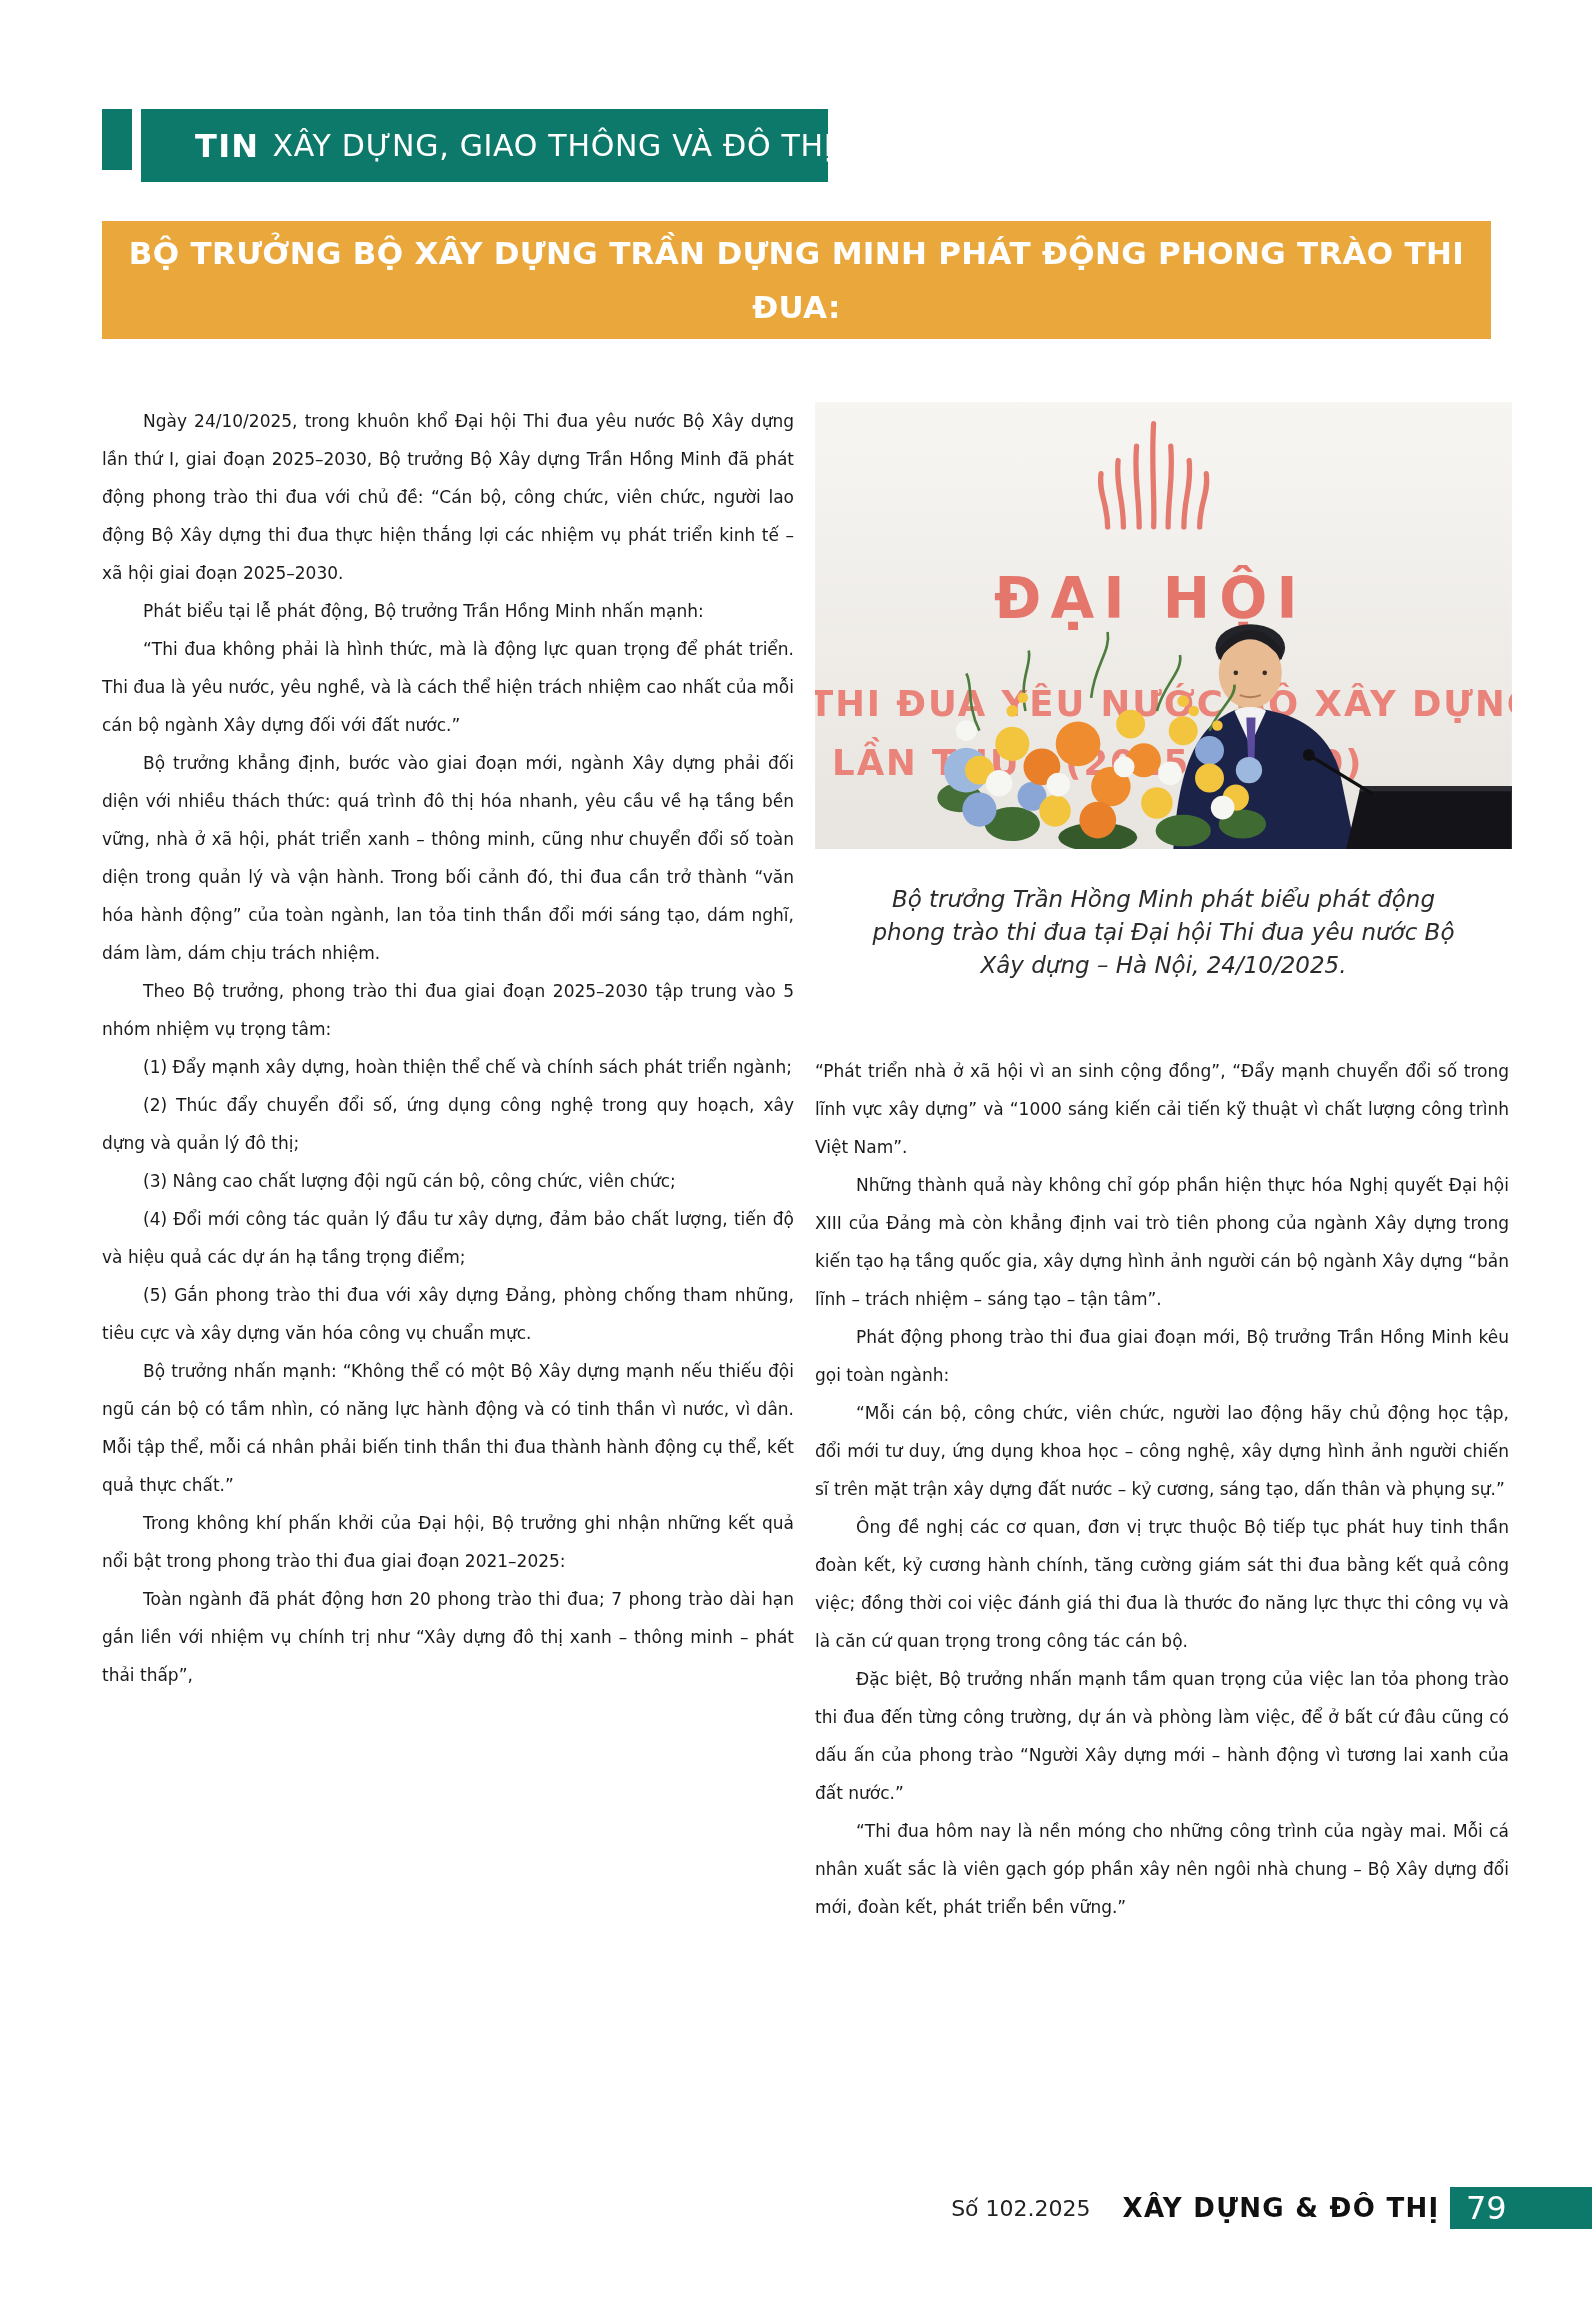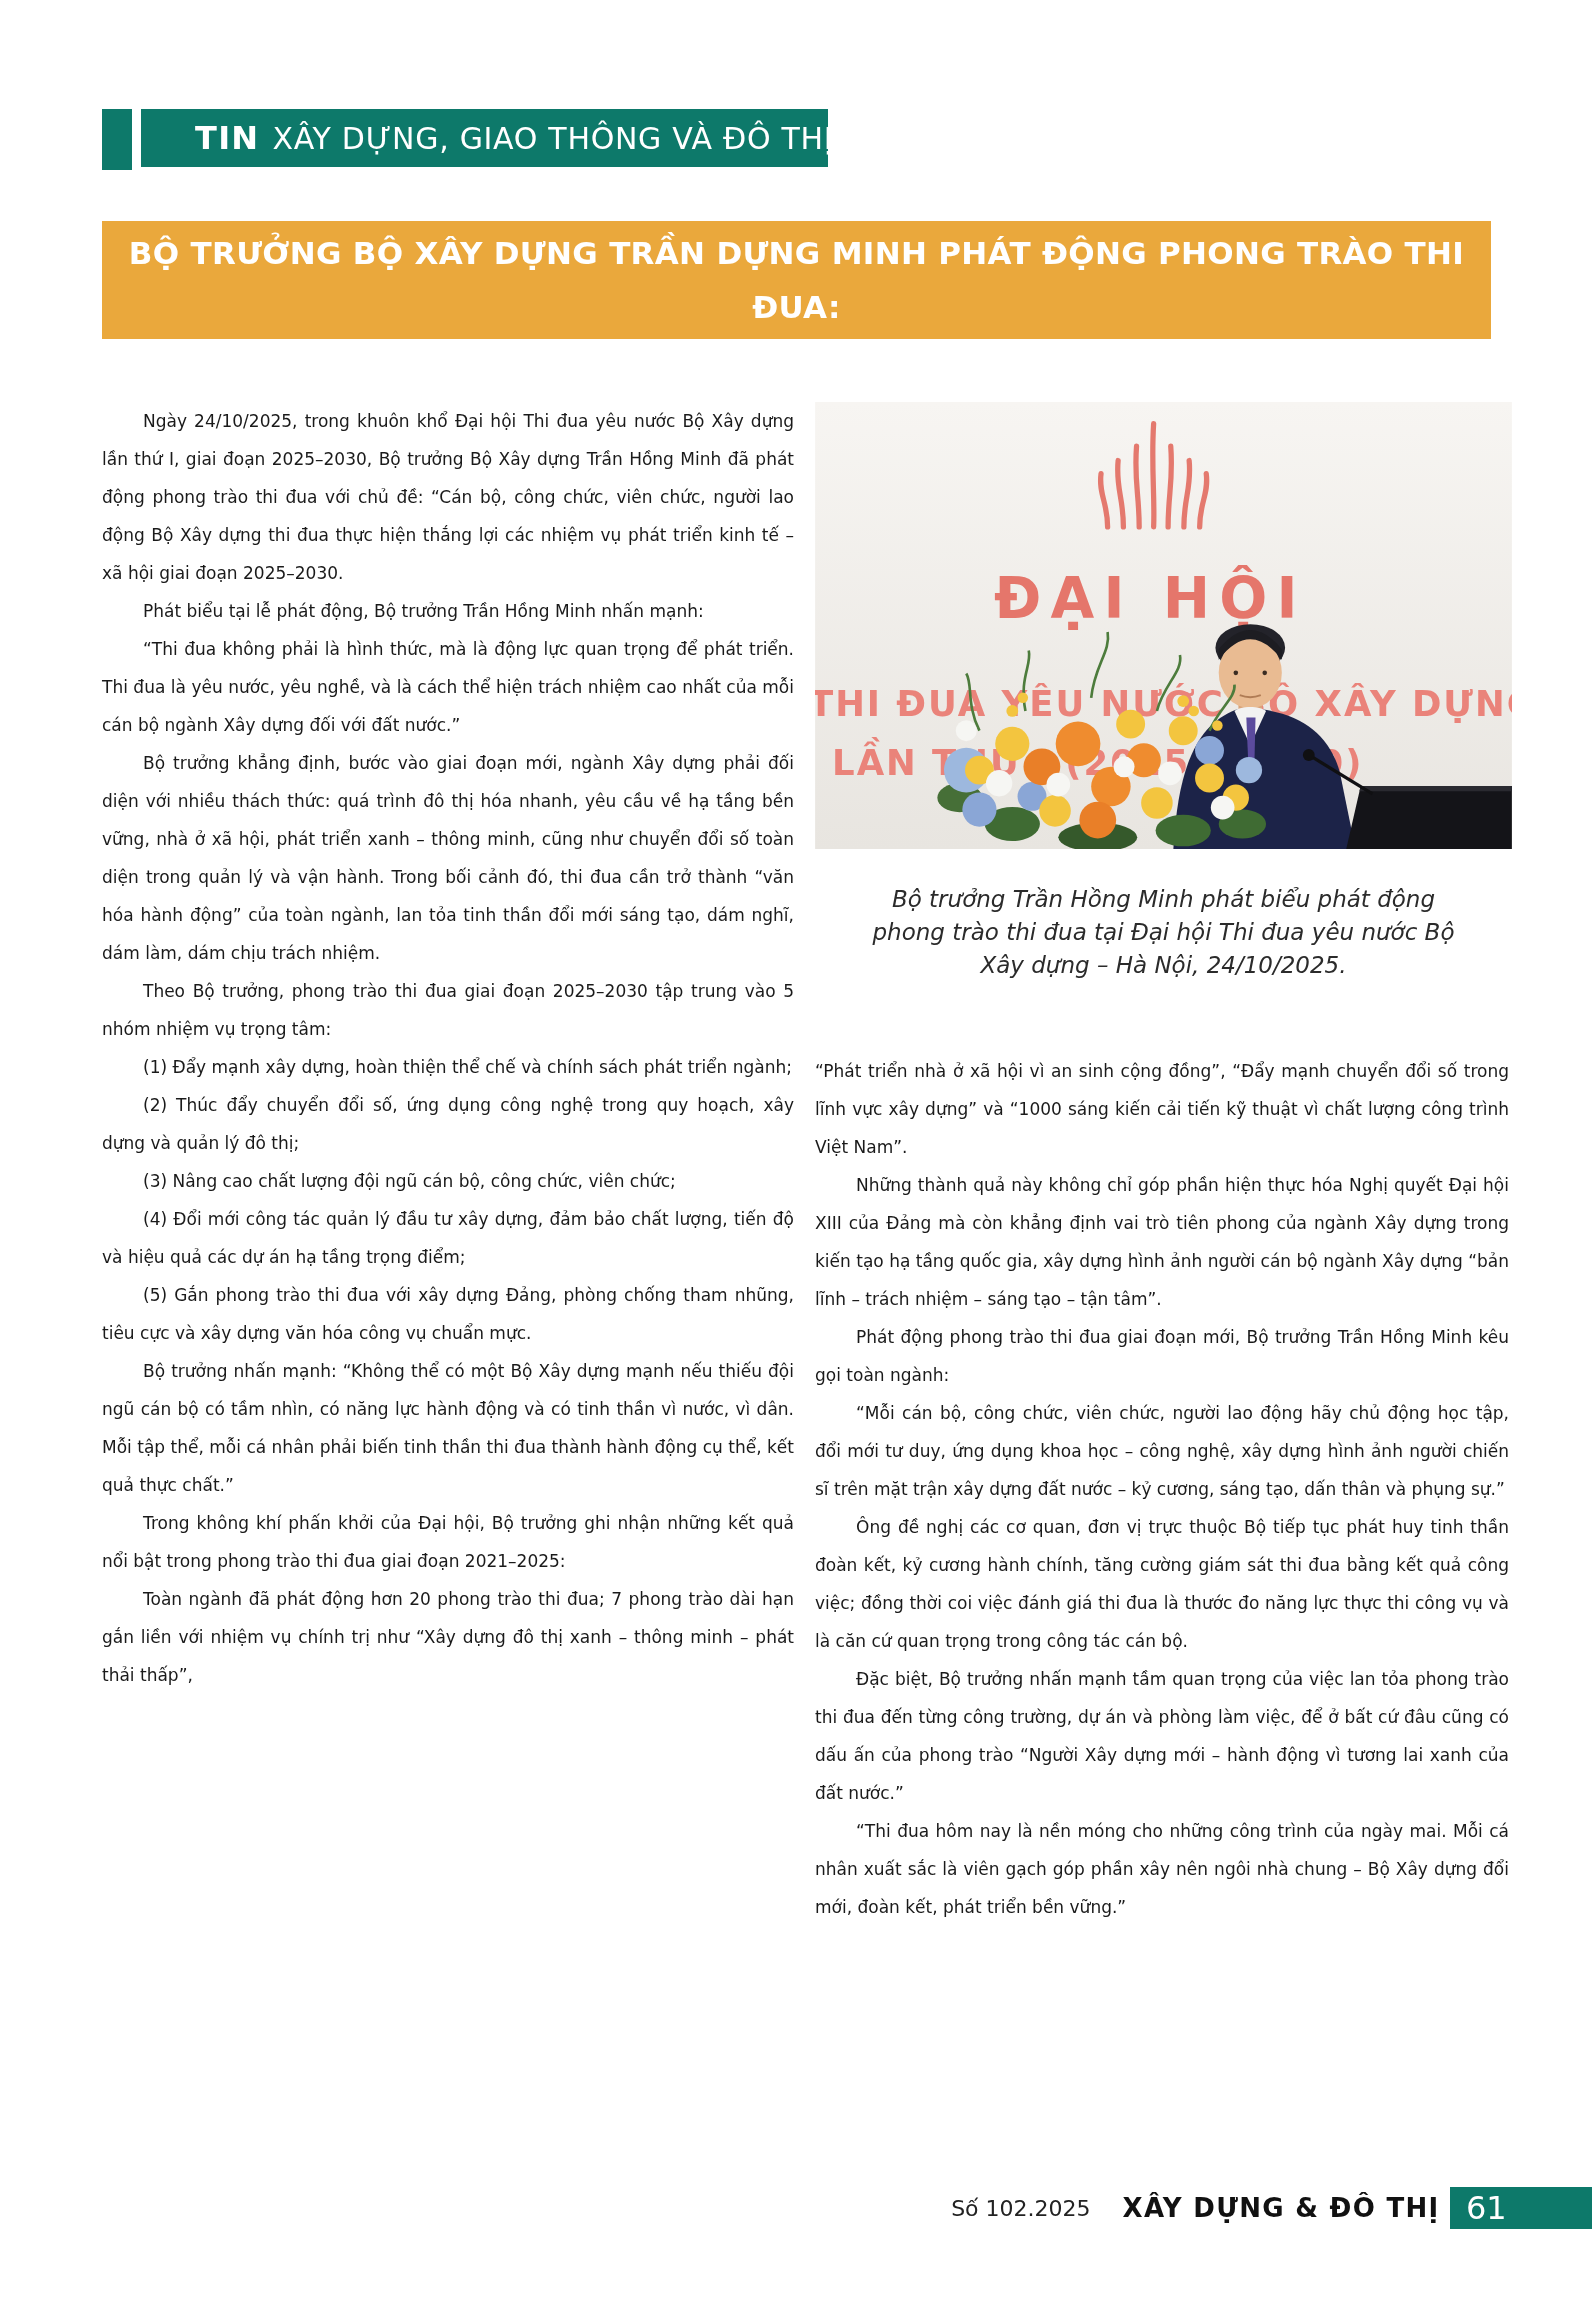--- a/index.html
+++ b/index.html
@@ -12,21 +12,21 @@
     color:#1a1a1a;
     overflow:hidden;
   }
   
   .topbar-square{
     position:absolute; left:102px; top:109px;
     width:30px; height:61px; background:#0D796A;
   }
   .topbar-banner{
     position:absolute; left:141px; top:109px;
-    width:687px; height:58px; background:#0D796A;
+    width:687px; height:73px; background:#0D796A;
     color:#ffffff; display:flex; align-items:center;
     padding-left:54px; box-sizing:border-box;
     white-space:nowrap;
   }
   .topbar-banner .tin{
     font-size:32px; font-weight:800; letter-spacing:1.3px; margin-right:13px;
   }
   .topbar-banner .topbar-title{
     font-size:30px; font-weight:400; letter-spacing:0.7px;
   }
@@ -206,18 +206,18 @@
     <p>“Mỗi cán bộ, công chức, viên chức, người lao động hãy chủ động học tập, đổi mới tư duy, ứng dụng khoa học – công nghệ, xây dựng hình ảnh người chiến sĩ trên mặt trận xây dựng đất nước – kỷ cương, sáng tạo, dấn thân và phụng sự.”</p>
     <p>Ông đề nghị các cơ quan, đơn vị trực thuộc Bộ tiếp tục phát huy tinh thần đoàn kết, kỷ cương hành chính, tăng cường giám sát thi đua bằng kết quả công việc; đồng thời coi việc đánh giá thi đua là thước đo năng lực thực thi công vụ và là căn cứ quan trọng trong công tác cán bộ.</p>
     <p>Đặc biệt, Bộ trưởng nhấn mạnh tầm quan trọng của việc lan tỏa phong trào thi đua đến từng công trường, dự án và phòng làm việc, để ở bất cứ đâu cũng có dấu ấn của phong trào “Người Xây dựng mới – hành động vì tương lai xanh của đất nước.”</p>
     <p>“Thi đua hôm nay là nền móng cho những công trình của ngày mai. Mỗi cá nhân xuất sắc là viên gạch góp phần xây nên ngôi nhà chung – Bộ Xây dựng đổi mới, đoàn kết, phát triển bền vững.”</p>
   </div>
 
   <div class="footer">
     <span class="issue">Số 102.2025</span>
     <span class="mag">XÂY DỰNG &amp; ĐÔ THỊ</span>
     <div class="pagenum-box">
-      <span>61</span>
+      <span>79</span>
     </div>
   </div>
 
 </div>
 
 
 </body></html>

